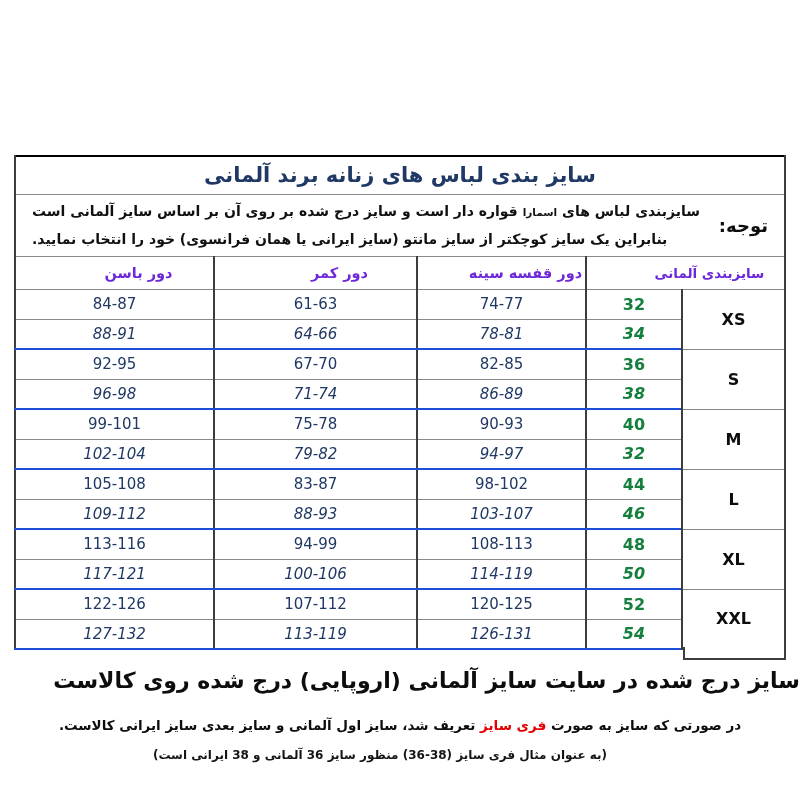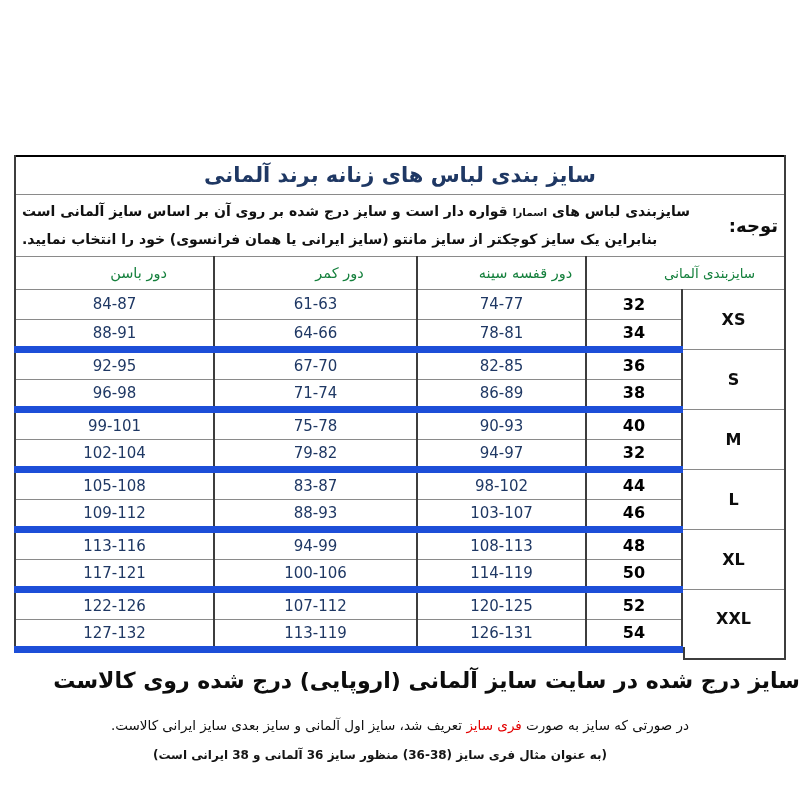--- a/index.html
+++ b/index.html
@@ -29,42 +29,42 @@
     height: 38px;
     border-bottom: 2px solid #2b2b2b;
     color: #1F3864;
     font-weight: bold;
     font-size: 21px;
   }
 
   .note-row td {
     height: 62px;
     border-bottom: 2px solid #161616;
-    padding: 2px 6px;
+    padding: 2px 16px;
   }
   .note-flex { display: flex; align-items: center; direction: rtl; }
   .note-label { font-weight: bold; font-size: 18px; color: #0d0d0d; white-space: nowrap; padding-left: 6px; }
   .note-lines { flex: 1; text-align: left; font-weight: bold; font-size: 14px; color: #111; line-height: 27px; }
   .brand-inline { font-size: 10.5px; font-weight: bold; }
 
   .header-row th {
     height: 33px;
     font-size: 14.5px;
-    font-weight: normal;
-    color: #15803d;
+    font-weight: bold;
+    color: #6d28d9;
     border-top: 2px solid #161616;
     border-bottom: 2px solid #161616;
     padding-left: 48px;
   }
 
   .data-row { height: 30px; }
   .data-row td.val { color: #1F3864; font-size: 15px; font-weight: normal; }
-  .data-row td.size-num { color: #000000; font-size: 16px; font-weight: bold; }
+  .data-row td.size-num { color: #15803d; font-size: 16px; font-weight: bold; }
   .data-row td.letter { color: #0d0d0d; font-size: 16px; font-weight: bold; }
-  tr.group-end td { border-bottom: 7px solid #1d4ed8; }
+  tr.group-end td { border-bottom: 2px solid #1d4ed8; font-style: italic; }
 
   .tail-cell {
     position: absolute;
     left: 683px; top: 647px;
     width: 103px; height: 13px;
     border-left: 2px solid #3d3d3d;
     border-right: 2px solid #3d3d3d;
     border-bottom: 2px solid #3d3d3d;
     background: #fff;
   }
@@ -76,21 +76,21 @@
     direction: rtl;
     font-weight: bold;
     font-size: 22px;
     color: #0d0d0d;
   }
   .footer-note {
     position: absolute;
     left: 0; top: 717px; width: 800px;
     text-align: center;
     direction: rtl;
-    font-weight: normal;
+    font-weight: bold;
     font-size: 13.5px;
     color: #0d0d0d;
   }
   .footer-note .red { color: #e30000; }
   .footer-example {
     position: absolute;
     left: 0; top: 748px; width: 760px;
     text-align: center;
     direction: rtl;
     font-weight: bold;

